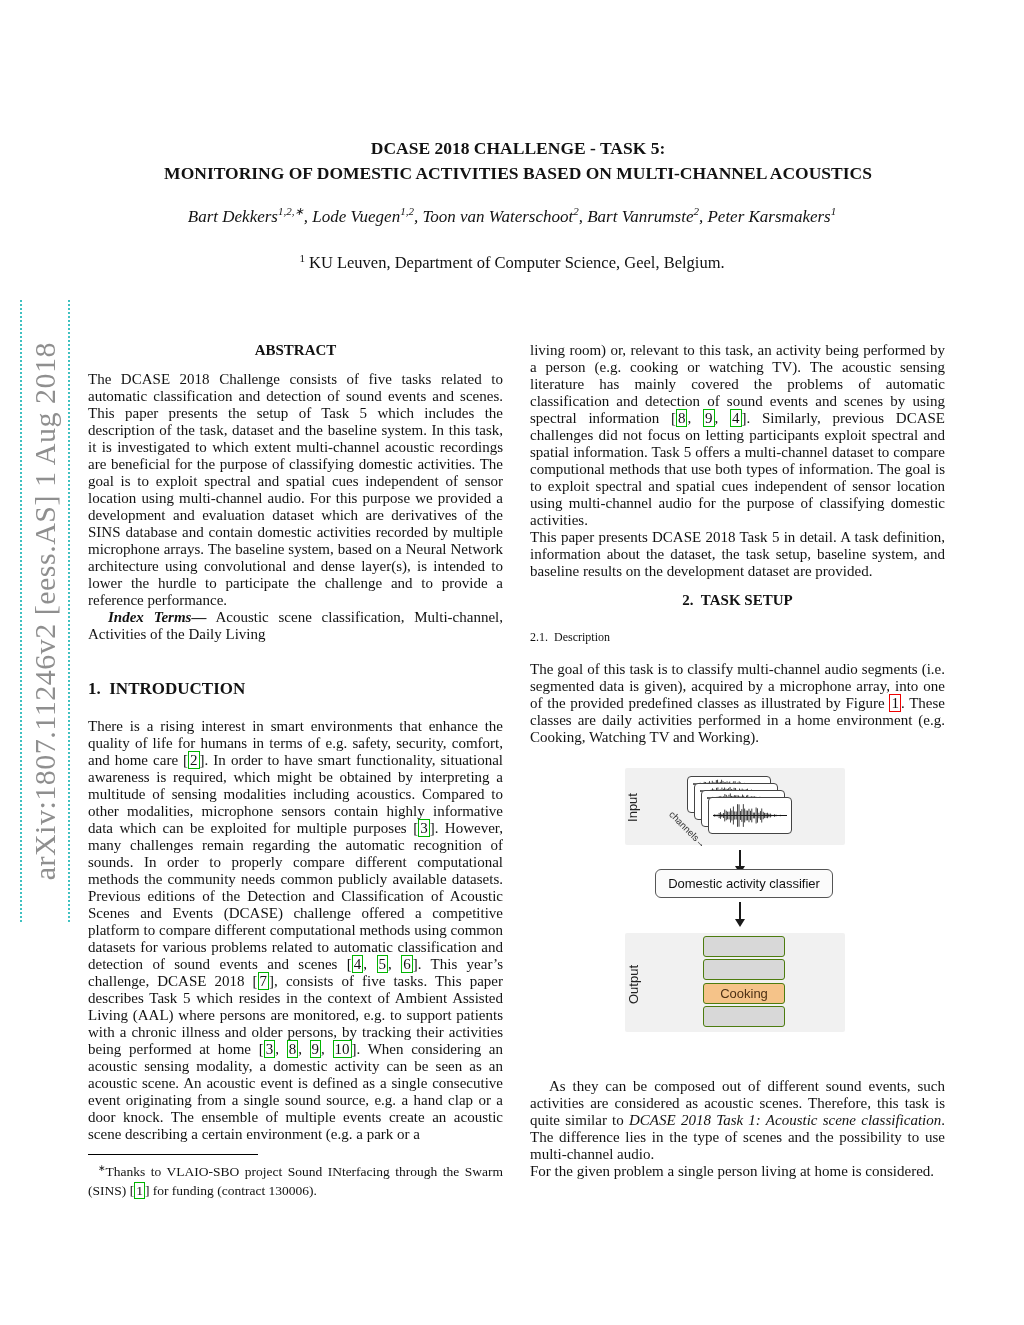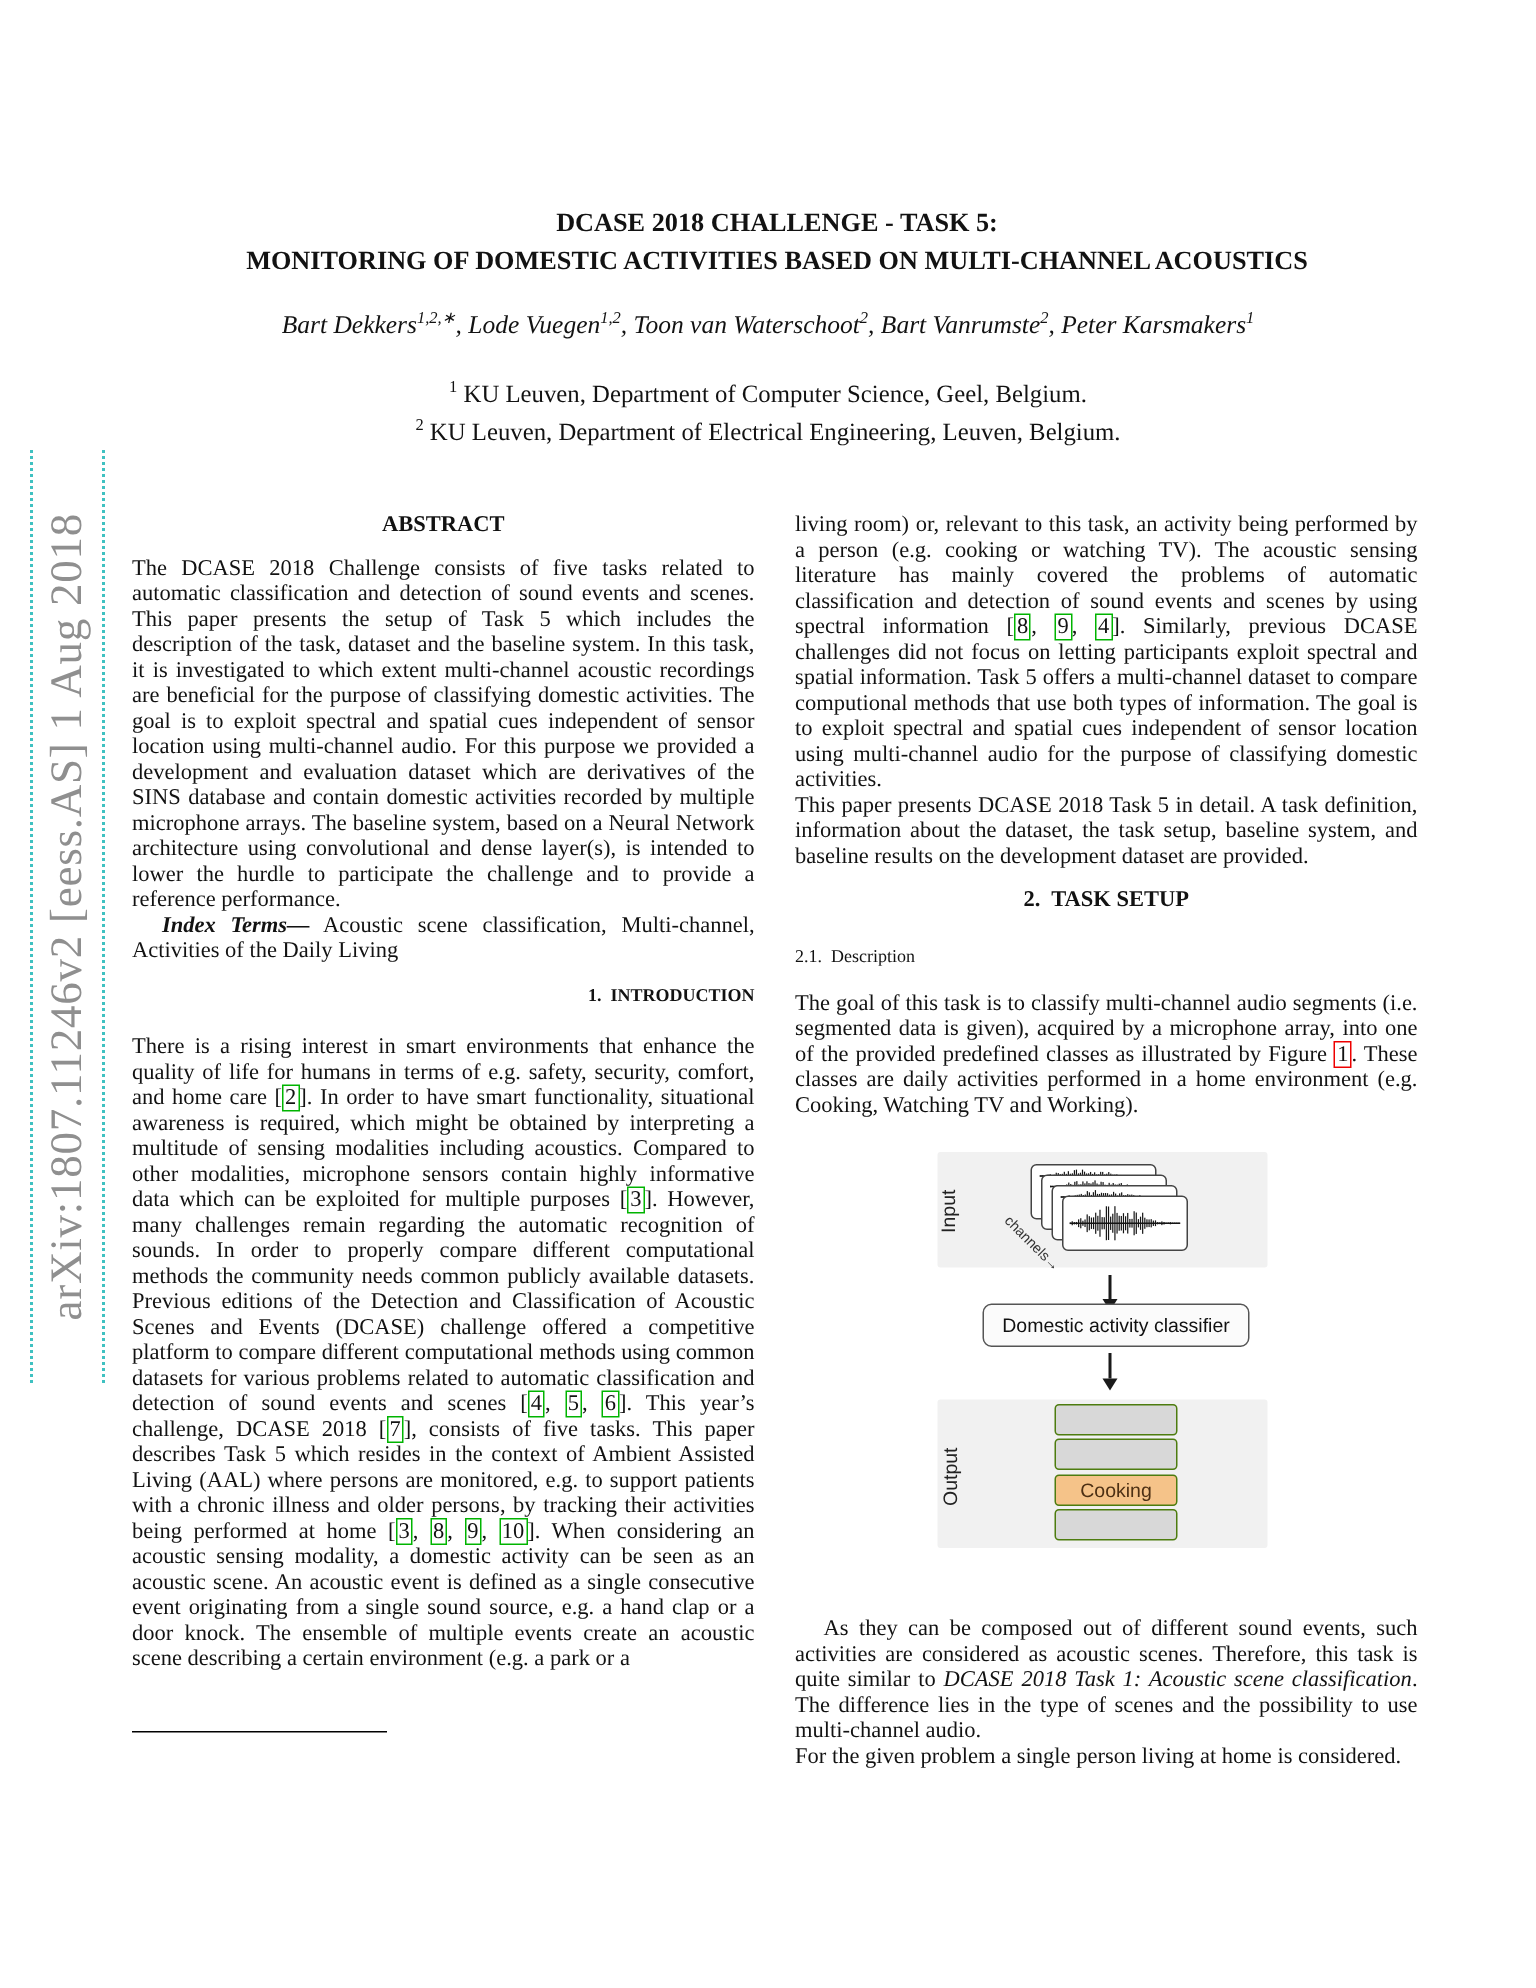--- a/index.html
+++ b/index.html
@@ -20,21 +20,21 @@
   .authors sup{font-size:11px;line-height:0;}
   .affils{margin-top:23px;font-size:16.5px;line-height:25px;}
   .affils sup{font-size:11px;line-height:0;}
 
   
   .col{position:absolute;width:415px;}
   .colL{left:88px;top:342px;}
   .colR{left:530px;top:342px;}
   p.body{margin:0;font-size:15px;line-height:17px;text-align:justify;hyphens:auto;}
   .shead{text-align:center;font-weight:bold;font-size:15px;margin:0 0 12px 0;}
-  .h1{text-align:right;font-weight:bold;font-size:12px;margin:13px 0 19px 0;}
+  .h1{text-align:left;font-weight:bold;font-size:17px;margin:36px 0 19px 0;}
   .idx{margin-top:9px;text-indent:20px;}
   .idx .lbl{font-weight:bold;font-style:italic;}
   .cite{border:1.3px solid var(--cite);padding:0 1px;}
   .figref{border:1.3px solid var(--figref);padding:0 1px;}
 
   
   .footnote{position:absolute;left:88px;top:1154px;width:415px;font-size:13.5px;
             line-height:19px;text-align:justify;}
   .footnote .rule{width:170px;border-top:1.5px solid #000;margin-bottom:7px;}
   .footnote .txt{text-indent:10px;}
@@ -91,34 +91,34 @@
     </div>
     <div class="authors">
       <span><span>Bart Dekkers</span><sup>1,2,∗</sup><span>, </span></span>
       <span><span>Lode Vuegen</span><sup>1,2</sup><span>, </span></span>
       <span><span>Toon van Waterschoot</span><sup>2</sup><span>, </span></span>
       <span><span>Bart Vanrumste</span><sup>2</sup><span>, </span></span>
       <span><span>Peter Karsmakers</span><sup>1</sup><span></span></span>
     </div>
     <div class="affils">
       <div><sup>1</sup><span> KU Leuven, Department of Computer Science, Geel, Belgium.</span></div>
-      <div><sup>2</sup><span> KU Leuven, Department of Electrical Engineering, Leuven, Belgium.</span></div>
     </div>
   </div>
 
   <section class="col colL">
     <div class="shead">ABSTRACT</div>
     <p class="body">The DCASE 2018 Challenge consists of five tasks related to automatic classification and detection of sound events and scenes. This paper presents the setup of Task 5 which includes the description of the task, dataset and the baseline system. In this task, it is investigated to which extent multi-channel acoustic recordings are beneficial for the purpose of classifying domestic activities. The goal is to exploit spectral and spatial cues independent of sensor location using multi-channel audio. For this purpose we provided a development and evaluation dataset which are derivatives of the SINS database and contain domestic activities recorded by multiple microphone arrays. The baseline system, based on a Neural Network architecture using convolutional and dense layer(s), is intended to lower the hurdle to participate the challenge and to provide a reference performance.</p>
     <p class="body idx"><span class="lbl">Index Terms—</span><span> Acoustic scene classification, Multi-channel, Activities of the Daily Living</span></p>
     <div class="h1">1.&nbsp; INTRODUCTION</div>
     <p class="body"><span>There is a rising interest in smart environments that enhance the quality of life for humans in terms of e.g. safety, security, comfort, and home care [</span><span class="cite">2</span><span>]. In order to have smart functionality, situational awareness is required, which might be obtained by interpreting a multitude of sensing modalities including acoustics. Compared to other modalities, microphone sensors contain highly informative data which can be exploited for multiple purposes [</span><span class="cite">3</span><span>]. However, many challenges remain regarding the automatic recognition of sounds. In order to properly compare different computational methods the community needs common publicly available datasets. Previous editions of the Detection and Classification of Acoustic Scenes and Events (DCASE) challenge offered a competitive platform to compare different computational methods using common datasets for various problems related to automatic classification and detection of sound events and scenes [</span><span class="cite">4</span><span>, </span><span class="cite">5</span><span>, </span><span class="cite">6</span><span>]. This year’s challenge, DCASE 2018 [</span><span class="cite">7</span><span>], consists of five tasks. This paper describes Task 5 which resides in the context of Ambient Assisted Living (AAL) where persons are monitored, e.g. to support patients with a chronic illness and older persons, by tracking their activities being performed at home [</span><span class="cite">3</span><span>, </span><span class="cite">8</span><span>, </span><span class="cite">9</span><span>, </span><span class="cite">10</span><span>]. When considering an acoustic sensing modality, a domestic activity can be seen as an acoustic scene. An acoustic event is defined as a single consecutive event originating from a single sound source, e.g. a hand clap or a door knock. The ensemble of multiple events create an acoustic scene describing a certain environment (e.g. a park or a</span></p>
   </section>
 
   <div class="footnote">
     <div class="rule"></div>
+    <div class="txt"><sup>∗</sup><span>Thanks to VLAIO-SBO project Sound INterfacing through the Swarm (SINS) [</span><span class="cite">1</span><span>] for funding (contract 130006).</span></div>
   </div>
 
   <section class="col colR">
     <p class="body"><span>living room) or, relevant to this task, an activity being performed by a person (e.g. cooking or watching TV). The acoustic sensing literature has mainly covered the problems of automatic classification and detection of sound events and scenes by using spectral information [</span><span class="cite">8</span><span>, </span><span class="cite">9</span><span>, </span><span class="cite">4</span><span>]. Similarly, previous DCASE challenges did not focus on letting participants exploit spectral and spatial information. Task 5 offers a multi-channel dataset to compare computional methods that use both types of information. The goal is to exploit spectral and spatial cues independent of sensor location using multi-channel audio for the purpose of classifying domestic activities.</span></p>
     <p class="body">This paper presents DCASE 2018 Task 5 in detail. A task definition, information about the dataset, the task setup, baseline system, and baseline results on the development dataset are provided.</p>
   </section>
 
   <section class="task">
     <div class="h2">2.&nbsp; TASK SETUP</div>
     <div class="h3">2.1.&nbsp; Description</div>

